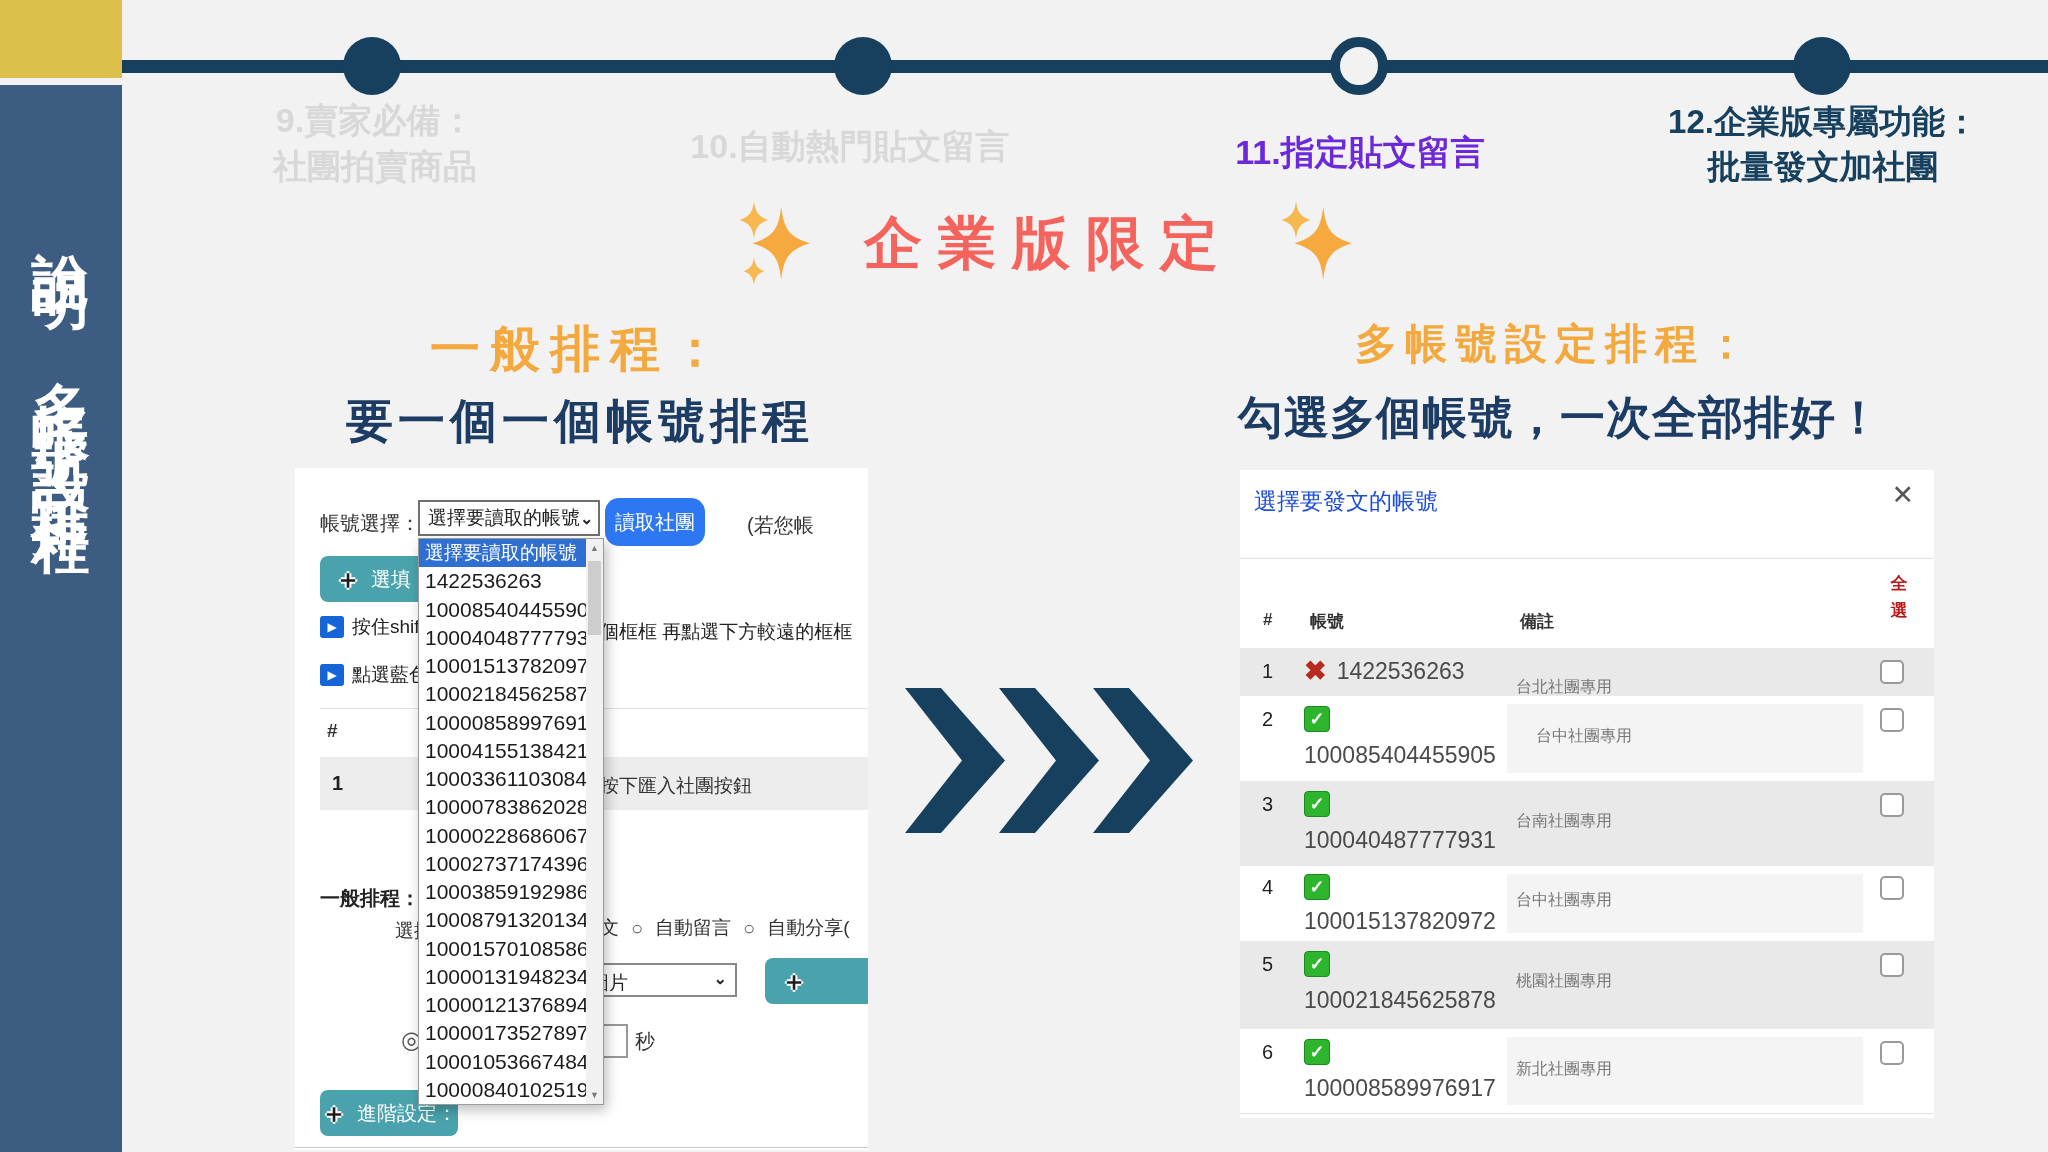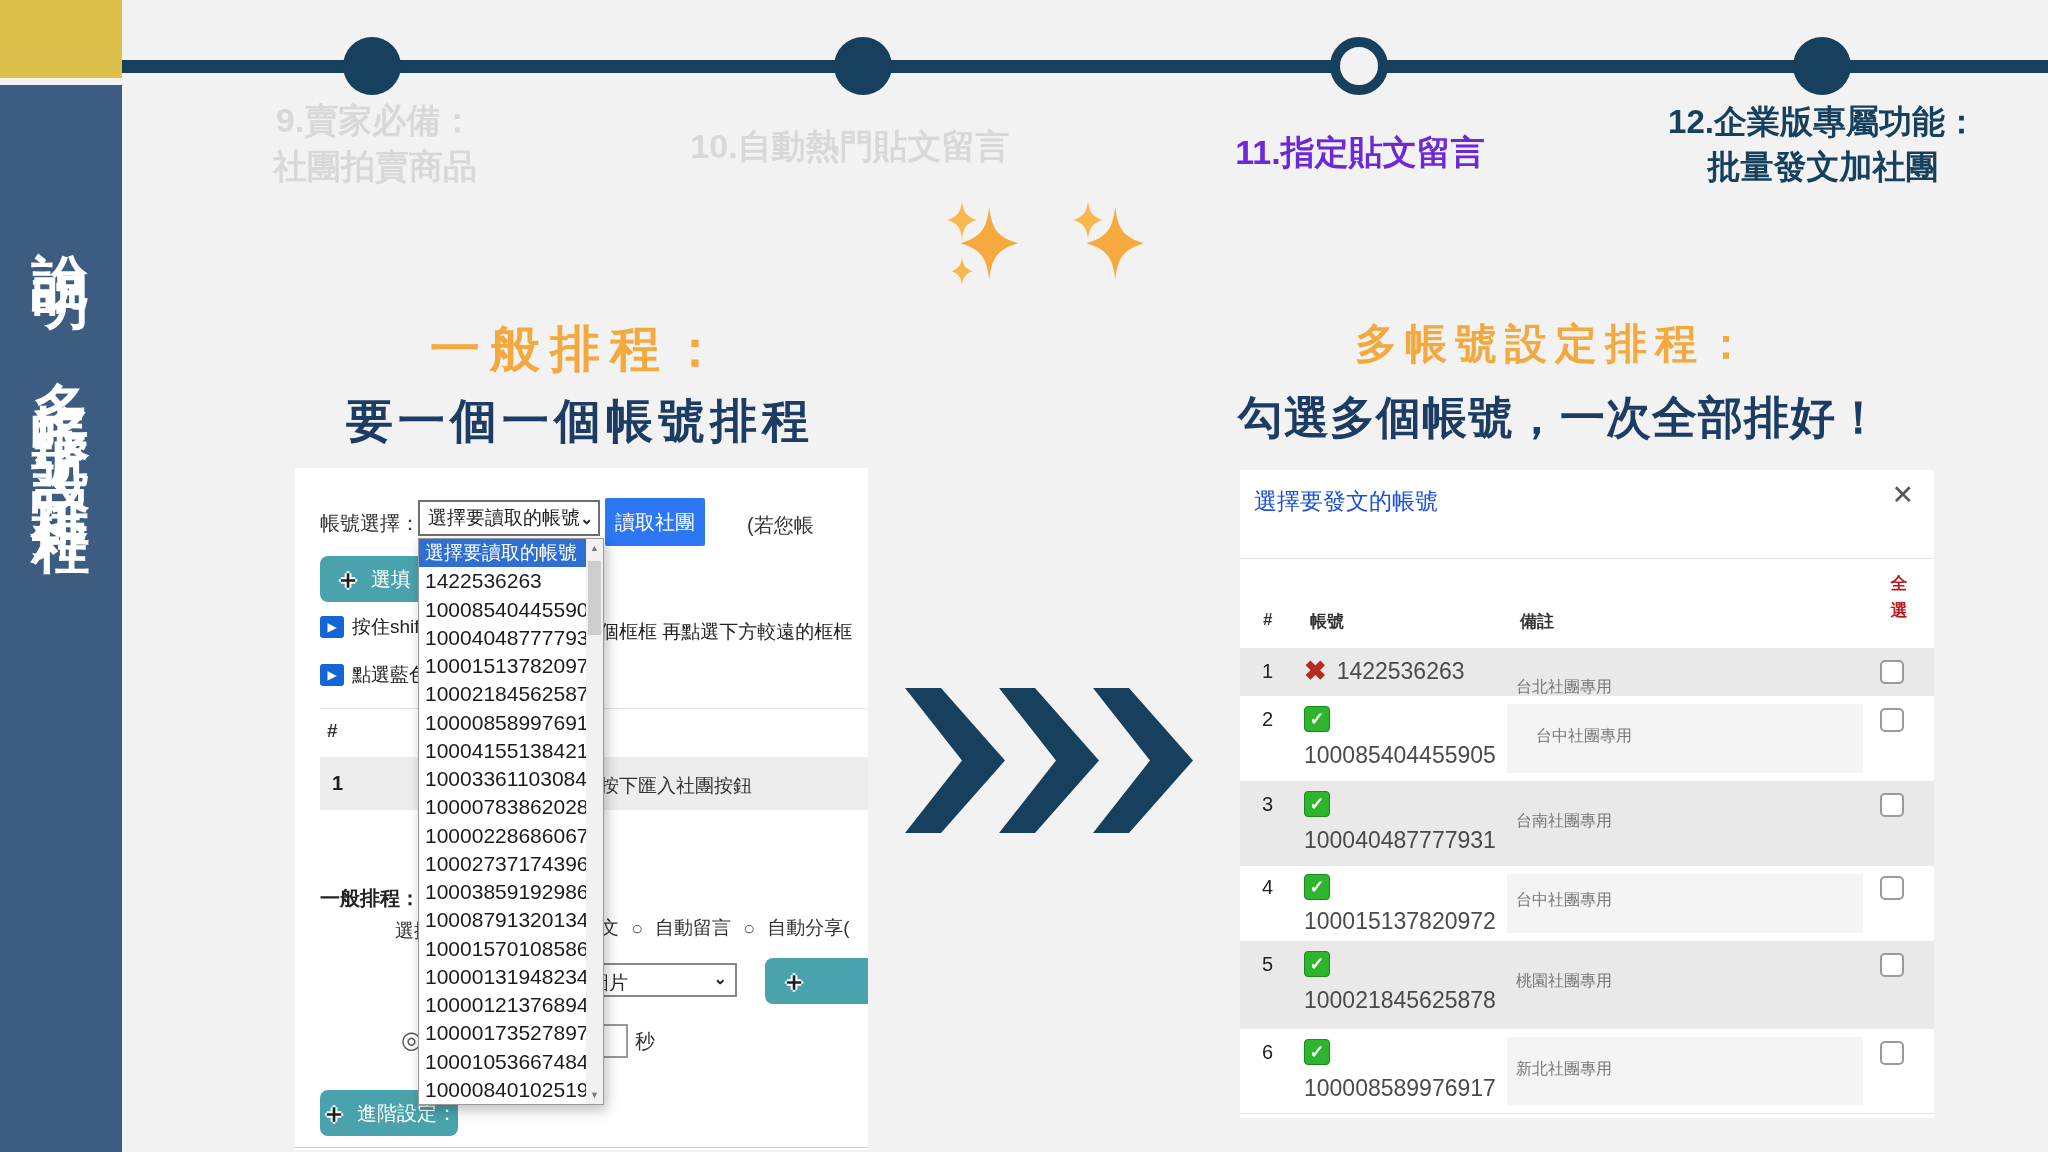--- a/index.html
+++ b/index.html
@@ -37,21 +37,21 @@
     clip-path:polygon(0 0,36% 0,100% 50%,36% 100%,0 100%,57% 50%);}
   
   .panel-left{left:295px;top:468px;width:573px;height:682px;background:#fff;overflow:hidden;}
   .panel-left .abs{position:absolute;}
   .pl-label{left:25px;top:42px;font-size:20px;color:#333;}
   .pl-select{left:123px;top:32px;width:182px;height:36px;border:2px solid #707070;background:#fff;
     box-sizing:border-box;display:flex;align-items:center;justify-content:space-between;
     padding:0 6px 0 8px;font-size:19px;color:#222;white-space:nowrap;}
   .pl-select .chev-glyph{font-size:16px;color:#222;font-weight:bold;}
   .pl-load{left:310px;top:30px;width:100px;height:48px;background:#2d77f2;color:#fff;font-size:20px;
-    border-radius:2px;display:flex;align-items:center;justify-content:center;}
+    border-radius:14px;display:flex;align-items:center;justify-content:center;}
   .pl-hint{left:452px;top:44px;font-size:20px;color:#333;white-space:nowrap;}
   .btn-teal{background:#4aa3ac;border-radius:8px;color:#fff;display:flex;align-items:center;
     justify-content:center;gap:10px;font-size:20px;}
   .plus-glyph{color:#1d1d1d;font-weight:bold;font-size:26px;line-height:1;
     text-shadow:-2px 0 #fff,2px 0 #fff,0 -2px #fff,0 2px #fff;}
   .pl-optional{left:25px;top:88px;width:106px;height:46px;}
   .tip{display:flex;align-items:center;gap:8px;font-size:19px;color:#222;white-space:nowrap;}
   .pl-tip1-left{left:25px;top:146px;}
   .pl-tip1-right{left:305px;top:151px;font-size:19px;color:#222;white-space:nowrap;}
   .pl-tip2{left:25px;top:194px;}
@@ -127,20 +127,21 @@
 <div class="abs step step11">11.指定貼文留言</div>
 <div class="abs step step12">12.企業版專屬功能：
 批量發文加社團</div>
 
 <div class="abs banner">
   <svg class="sparkle" viewBox="0 0 100 110">
     <path d="M58 24 C61 52 68 62 94 70 C68 78 61 88 58 116 C55 88 48 78 22 70 C48 62 55 52 58 24 Z" fill="#f5a93e" transform="translate(-4,-16)"></path>
     <path d="M20 2 C22 16 26 21 38 25 C26 29 22 34 20 48 C18 34 14 29 2 25 C14 21 18 16 20 2 Z" fill="#f6b84f"></path>
     <path d="M20 60 C21.5 70 24.5 74 33 77 C24.5 80 21.5 84 20 94 C18.5 84 15.5 80 7 77 C15.5 74 18.5 70 20 60 Z" fill="#f6b84f" transform="translate(0,12)"></path>
   </svg>
+  <div class="banner-title">企業版限定</div>
   <svg class="sparkle" viewBox="0 0 100 110">
     <path d="M58 24 C61 52 68 62 94 70 C68 78 61 88 58 116 C55 88 48 78 22 70 C48 62 55 52 58 24 Z" fill="#f5a93e" transform="translate(-4,-16)"></path>
     <path d="M20 2 C22 16 26 21 38 25 C26 29 22 34 20 48 C18 34 14 29 2 25 C14 21 18 16 20 2 Z" fill="#f6b84f"></path>
   </svg>
 </div>
 
 <div class="abs heading lh">一般排程：</div>
 <div class="abs heading ls">要一個一個帳號排程</div>
 <div class="abs heading rh">多帳號設定排程：</div>
 <div class="abs heading rs">勾選多個帳號，一次全部排好！</div>

